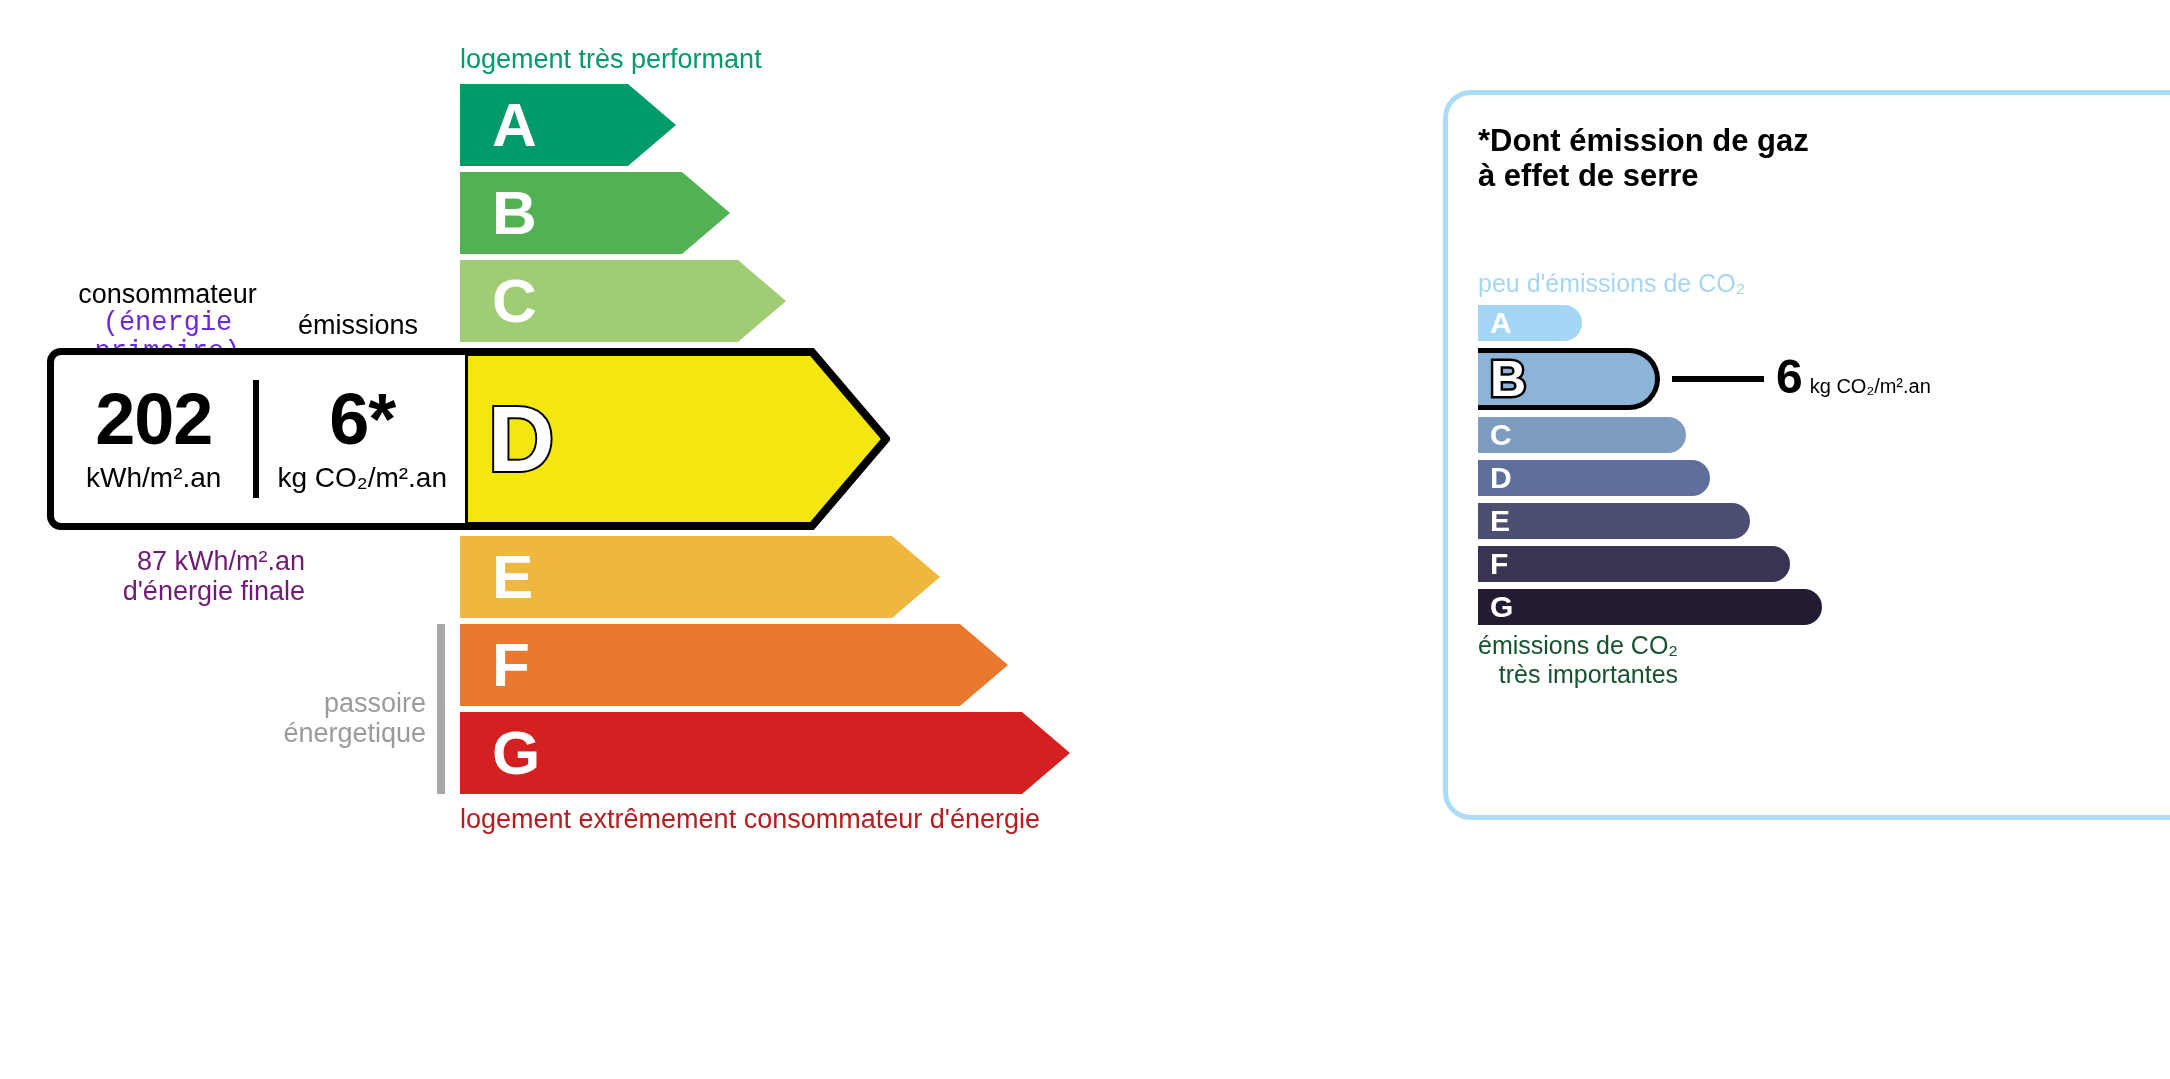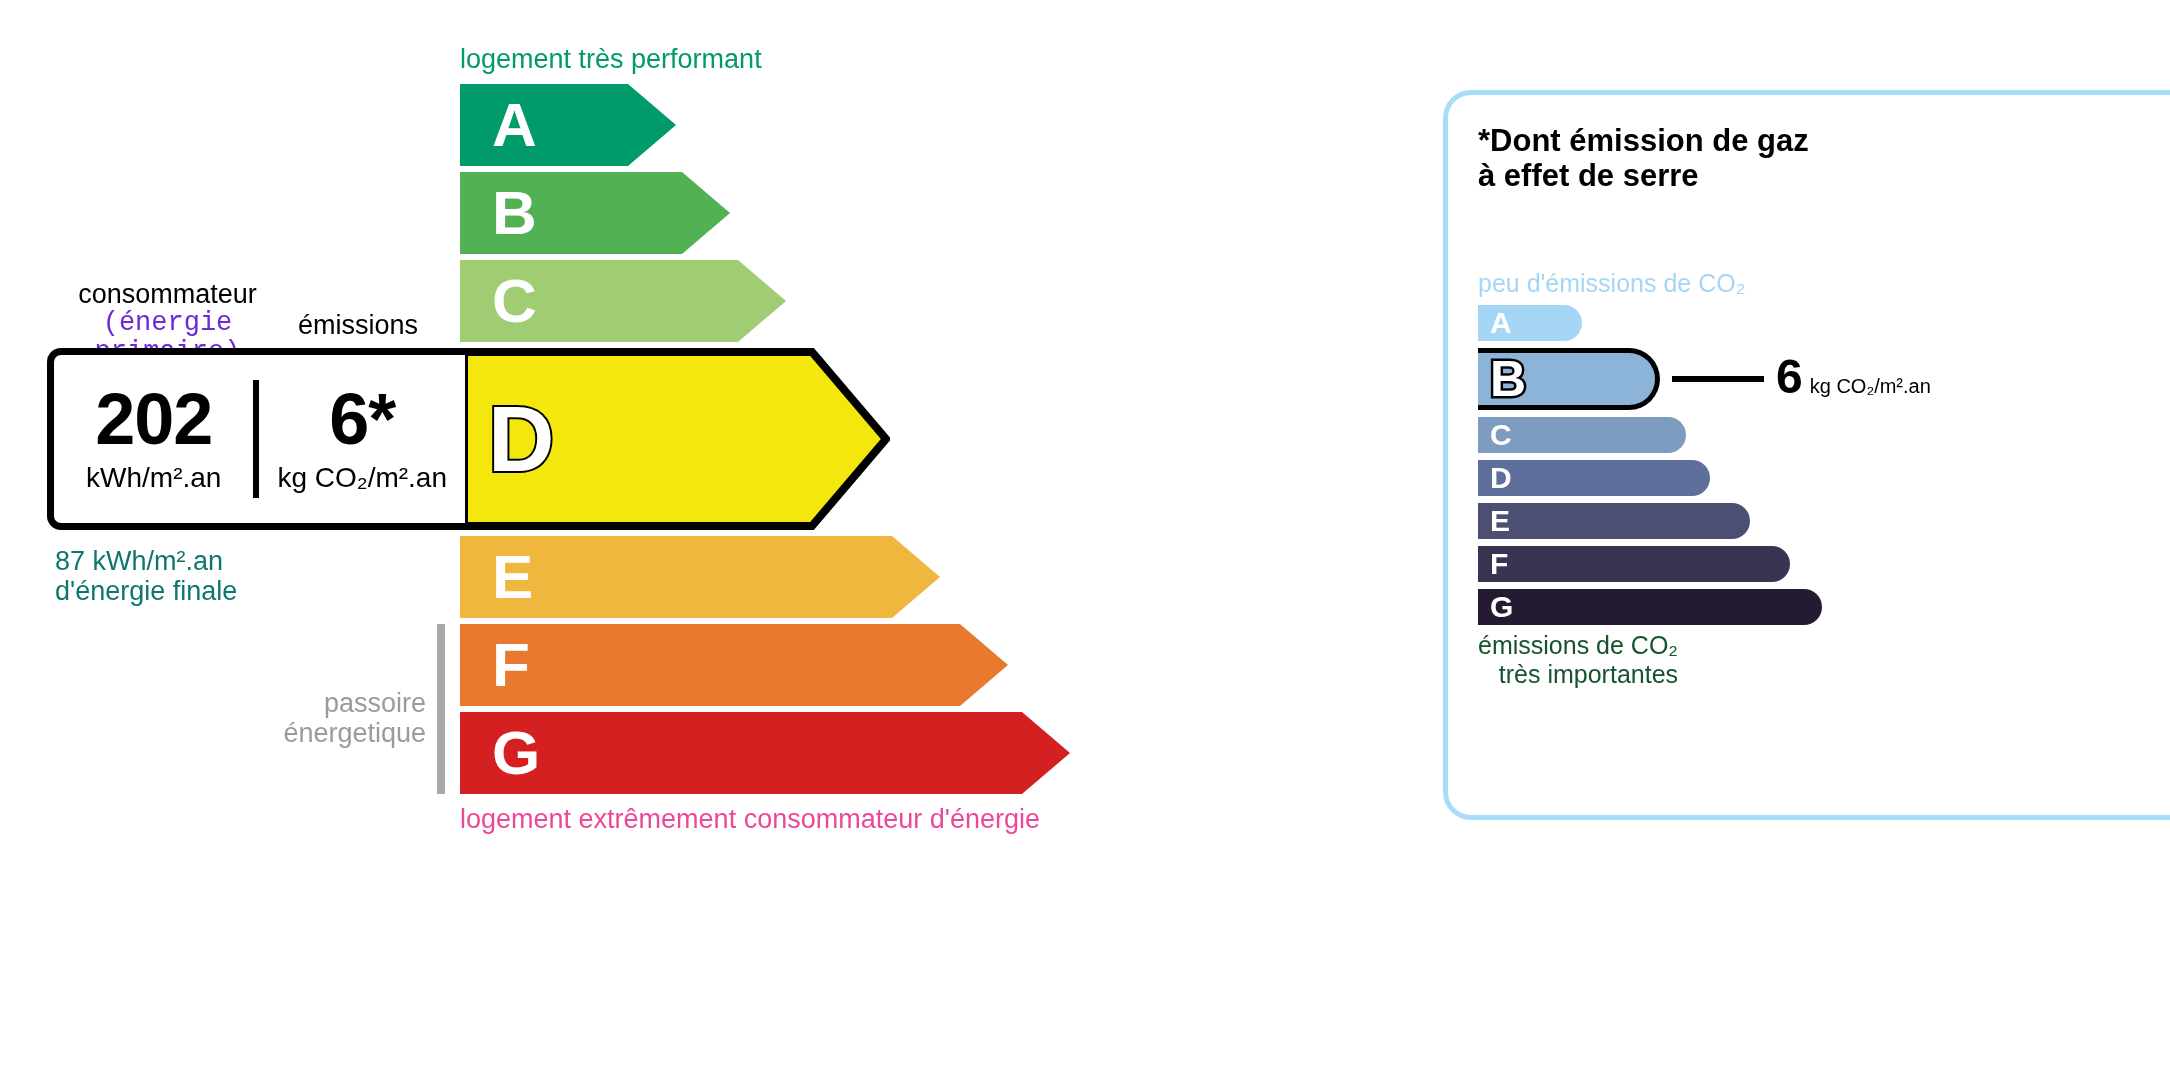--- a/index.html
+++ b/index.html
@@ -30,21 +30,21 @@
     top: 57px;
     font-size: 27px;
     color: #009a6b;
     white-space: nowrap;
   }
   .bottom-caption {
     position: absolute;
     left: 460px;
     top: 955px;
     font-size: 27px;
-    color: #ec4899;
+    color: #b91c1c;
     white-space: nowrap;
   }
 
   
   .arrow-row {
     position: absolute;
     left: 460px;
     height: 82px;
   }
   .arrow-shape {
@@ -144,24 +144,24 @@
     top: 393px;
     width: 160px;
     text-align: left;
   }
 
   #final-energy {
     position: absolute;
     left: 55px;
     top: 628px;
     width: 250px;
-    text-align: left;
+    text-align: right;
     font-size: 27px;
     line-height: 1.12;
-    color: #0f766e;
+    color: #701a75;
   }
 
   
   #passoire-bar {
     position: absolute;
     left: 437px;
     top: 748px;
     width: 8px;
     height: 212px;
     background: #a8a8a8;

